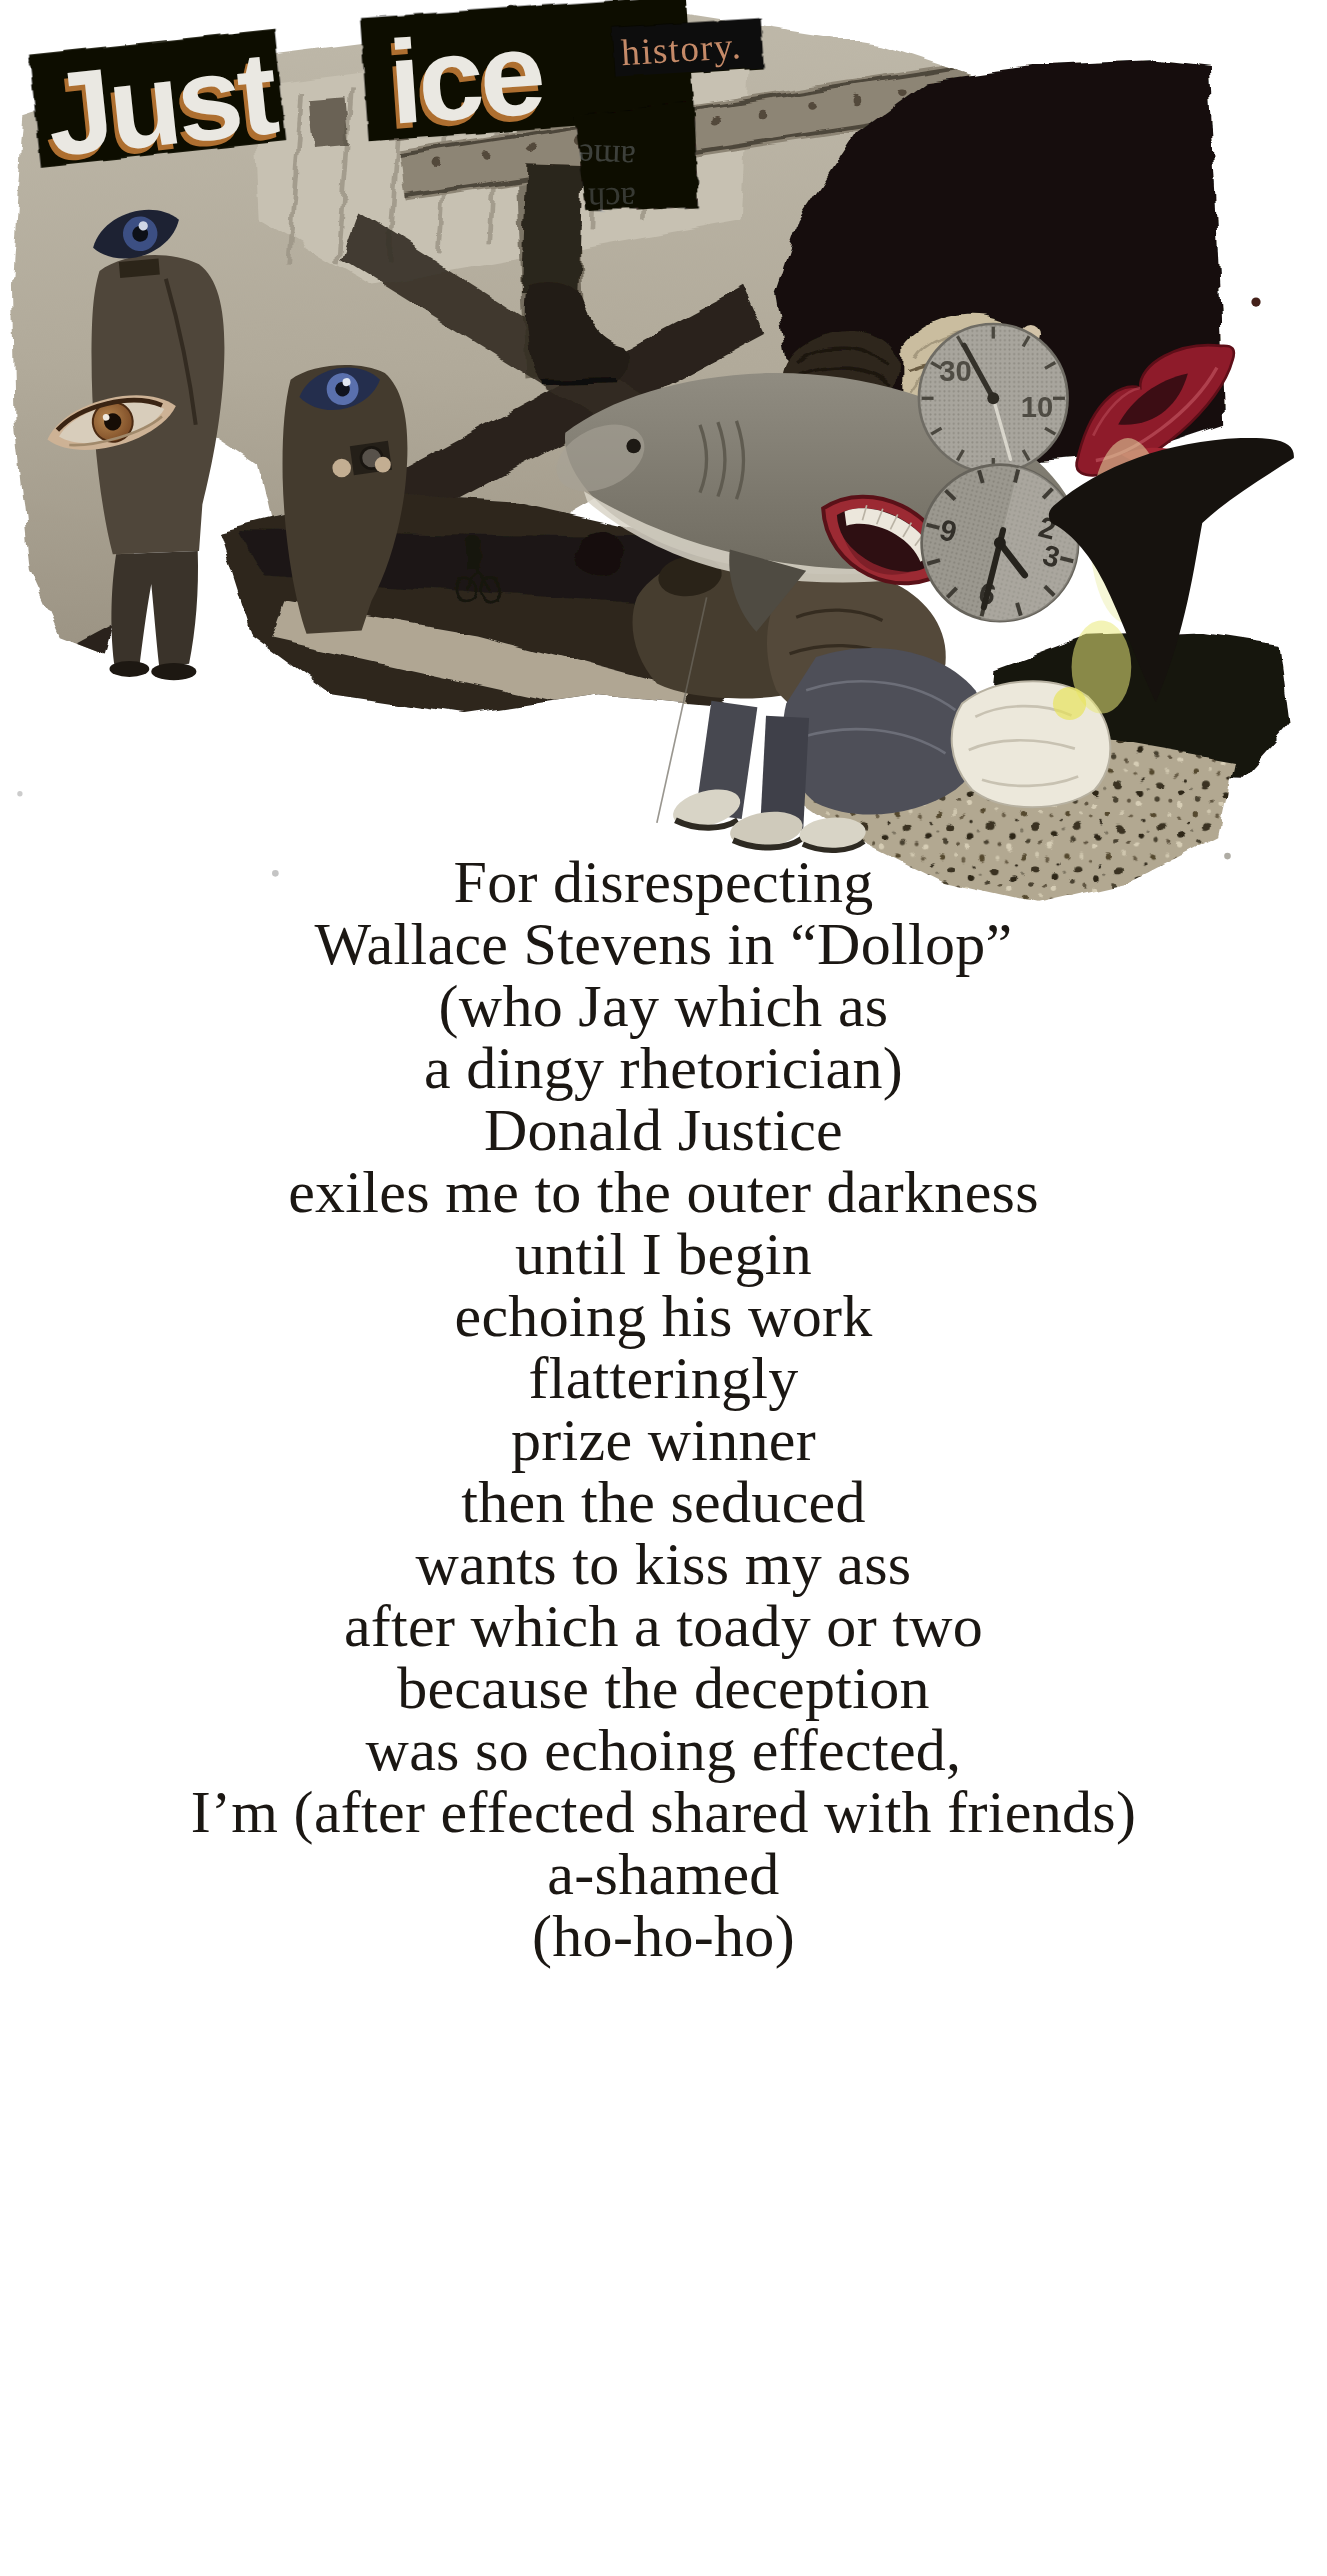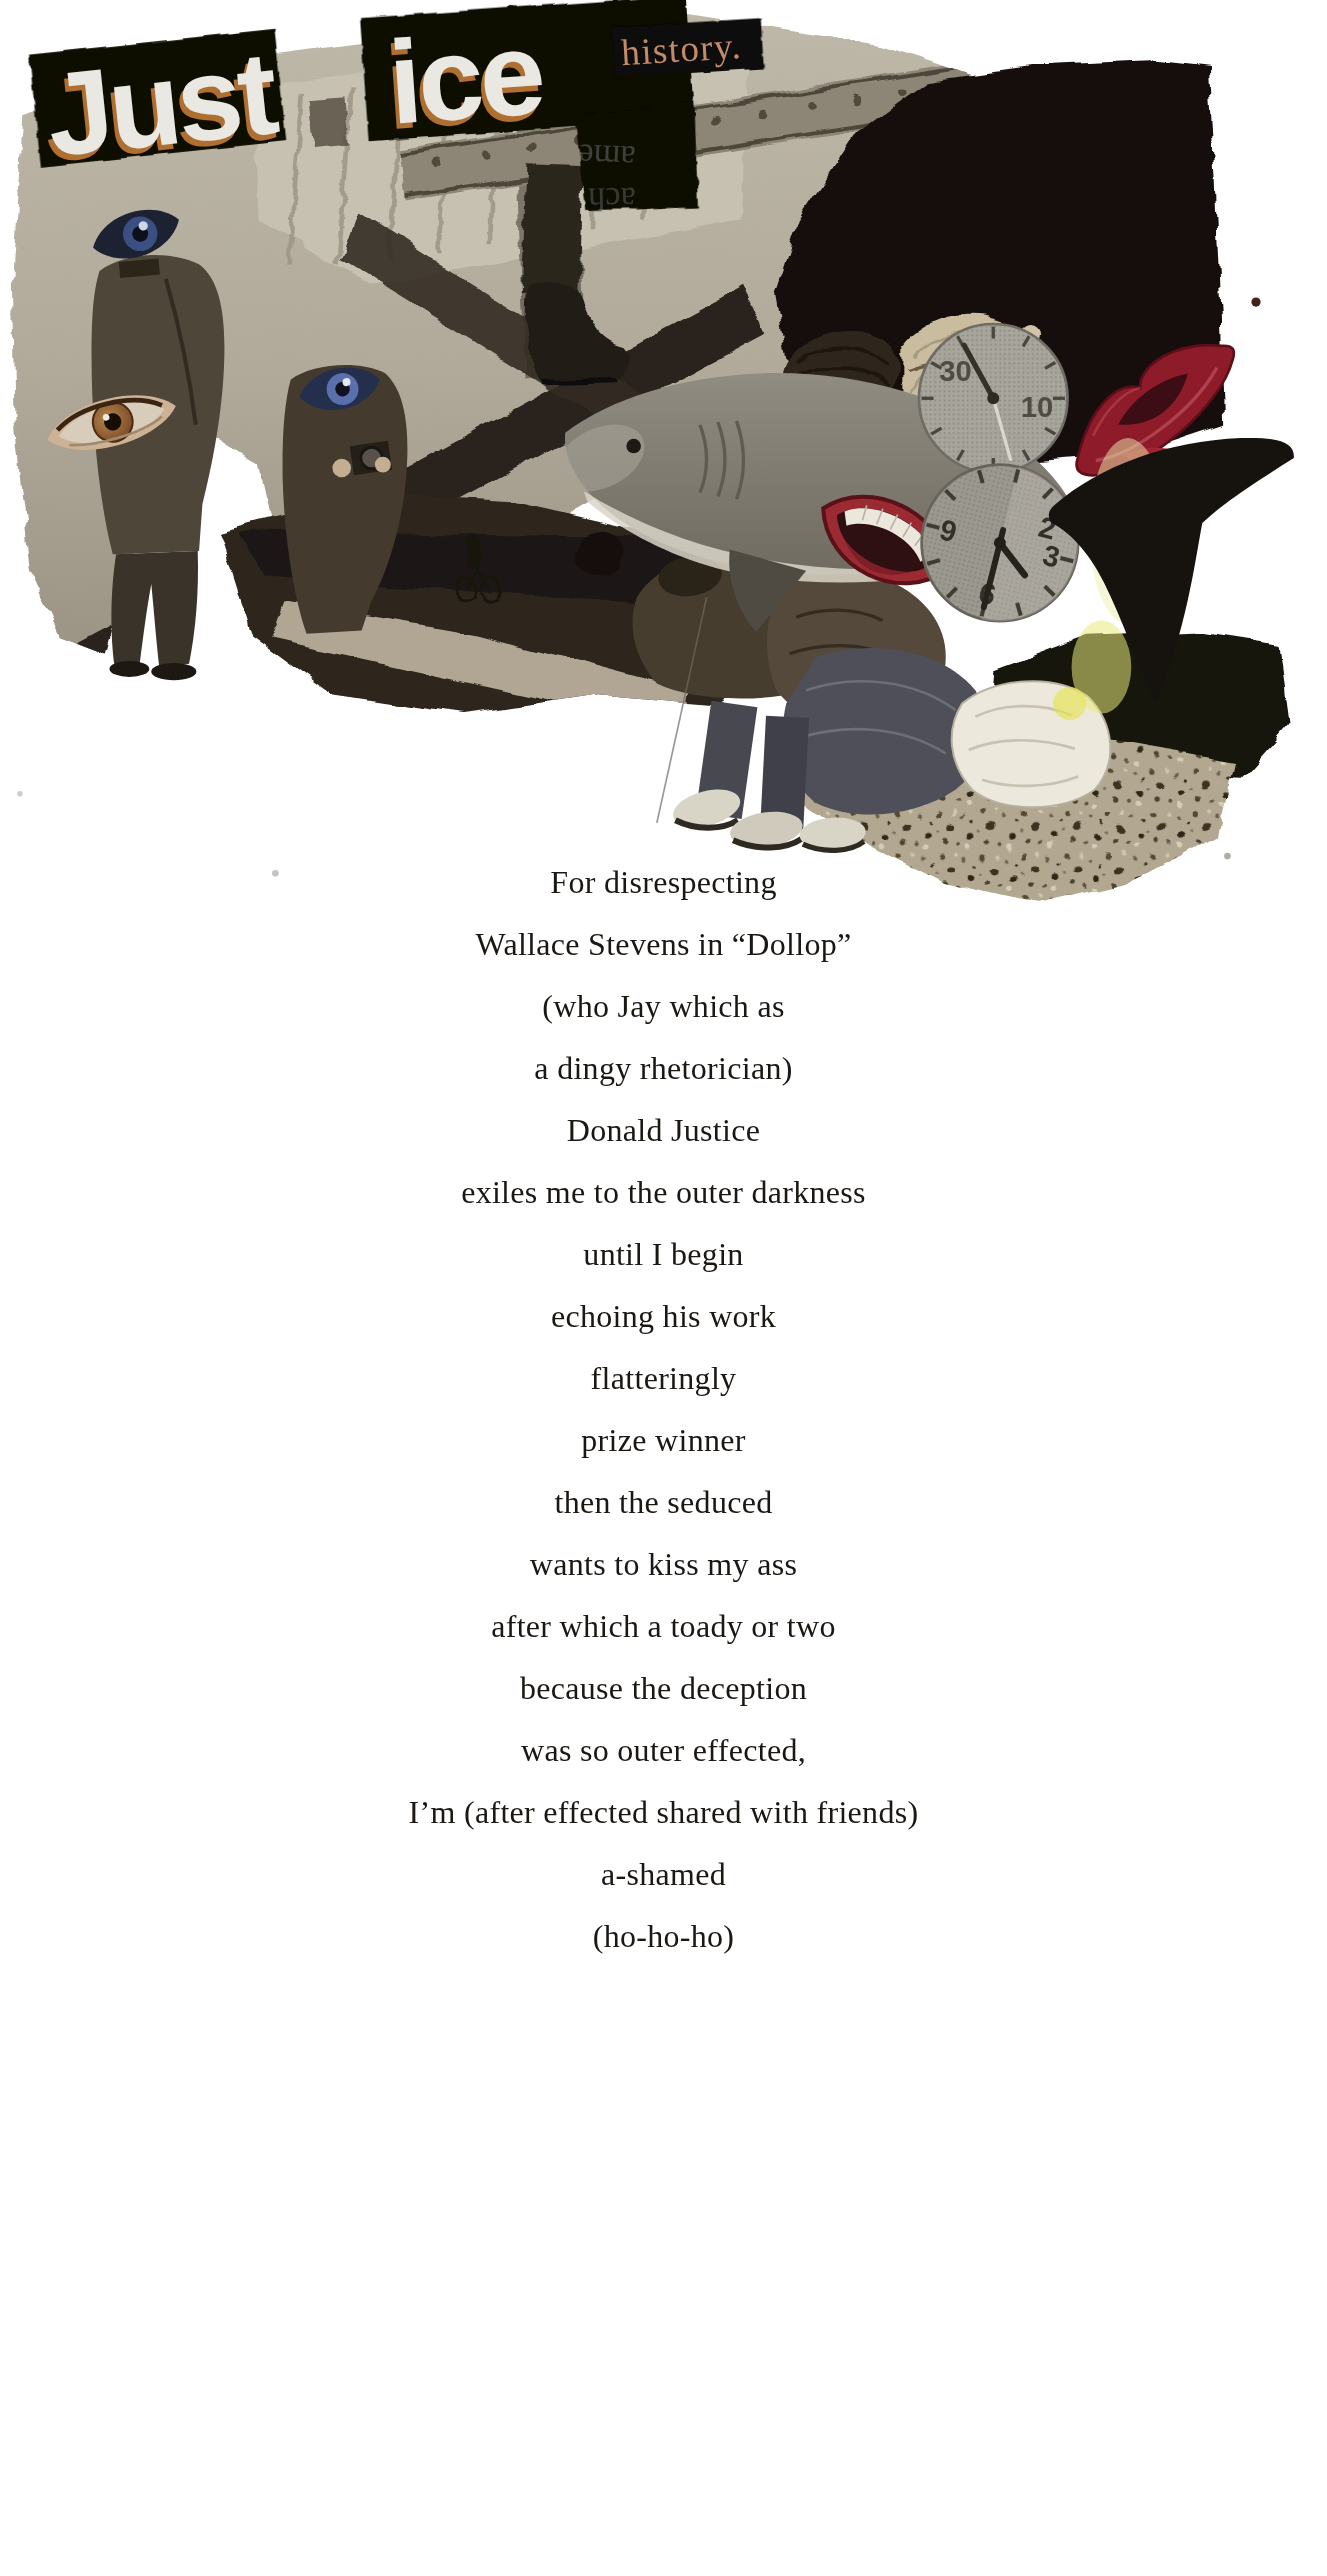--- a/index.html
+++ b/index.html
@@ -1,20 +1,20 @@
 <!DOCTYPE html>
 <html style="font-size:10.6px"><head>
 <meta charset="utf-8">
 <style>
   html,body{margin:0;padding:0;background:#ffffff;}
   .page{position:relative;width:1327px;height:2576px;background:#ffffff;overflow:hidden;
         font-family:"Liberation Serif", serif;}
   .collage-svg{position:absolute;left:0;top:0;width:1327px;height:916px;display:block;}
   .poem{position:absolute;left:0;top:851px;width:1327px;text-align:center;
-        font-family:"Liberation Serif", serif;font-size:32px;line-height:62px;
+        font-family:"Liberation Serif", serif;font-size:60px;line-height:62px;
         color:#1b1713;letter-spacing:0.3px;}
   .poem-line{white-space:pre;}
   .t-title{font-family:"Liberation Sans", sans-serif;font-weight:bold;font-size:178px;letter-spacing:-6px;}
   .t-hist{font-family:"Liberation Serif", serif;font-size:56px;letter-spacing:2px;}
   .t-ghost{font-family:"Liberation Serif", serif;font-size:52px;}
   .t-num{font-family:"Liberation Sans", sans-serif;font-size:44px;font-weight:bold;}
 </style>
 </head>
 <body>
 
@@ -360,20 +360,20 @@
     <div class="poem-line">Donald Justice</div>
     <div class="poem-line">exiles me to the outer darkness</div>
     <div class="poem-line">until I begin</div>
     <div class="poem-line">echoing his work</div>
     <div class="poem-line">flatteringly</div>
     <div class="poem-line">prize winner</div>
     <div class="poem-line">then the seduced</div>
     <div class="poem-line">wants to kiss my ass</div>
     <div class="poem-line">after which a toady or two</div>
     <div class="poem-line">because the deception</div>
-    <div class="poem-line">was so outer effected,</div>
+    <div class="poem-line">was so echoing effected,</div>
     <div class="poem-line">I’m (after effected shared with friends)</div>
     <div class="poem-line">a-shamed</div>
     <div class="poem-line">(ho-ho-ho)</div>
   </div>
 
 </div>
 
 
 </body></html>

